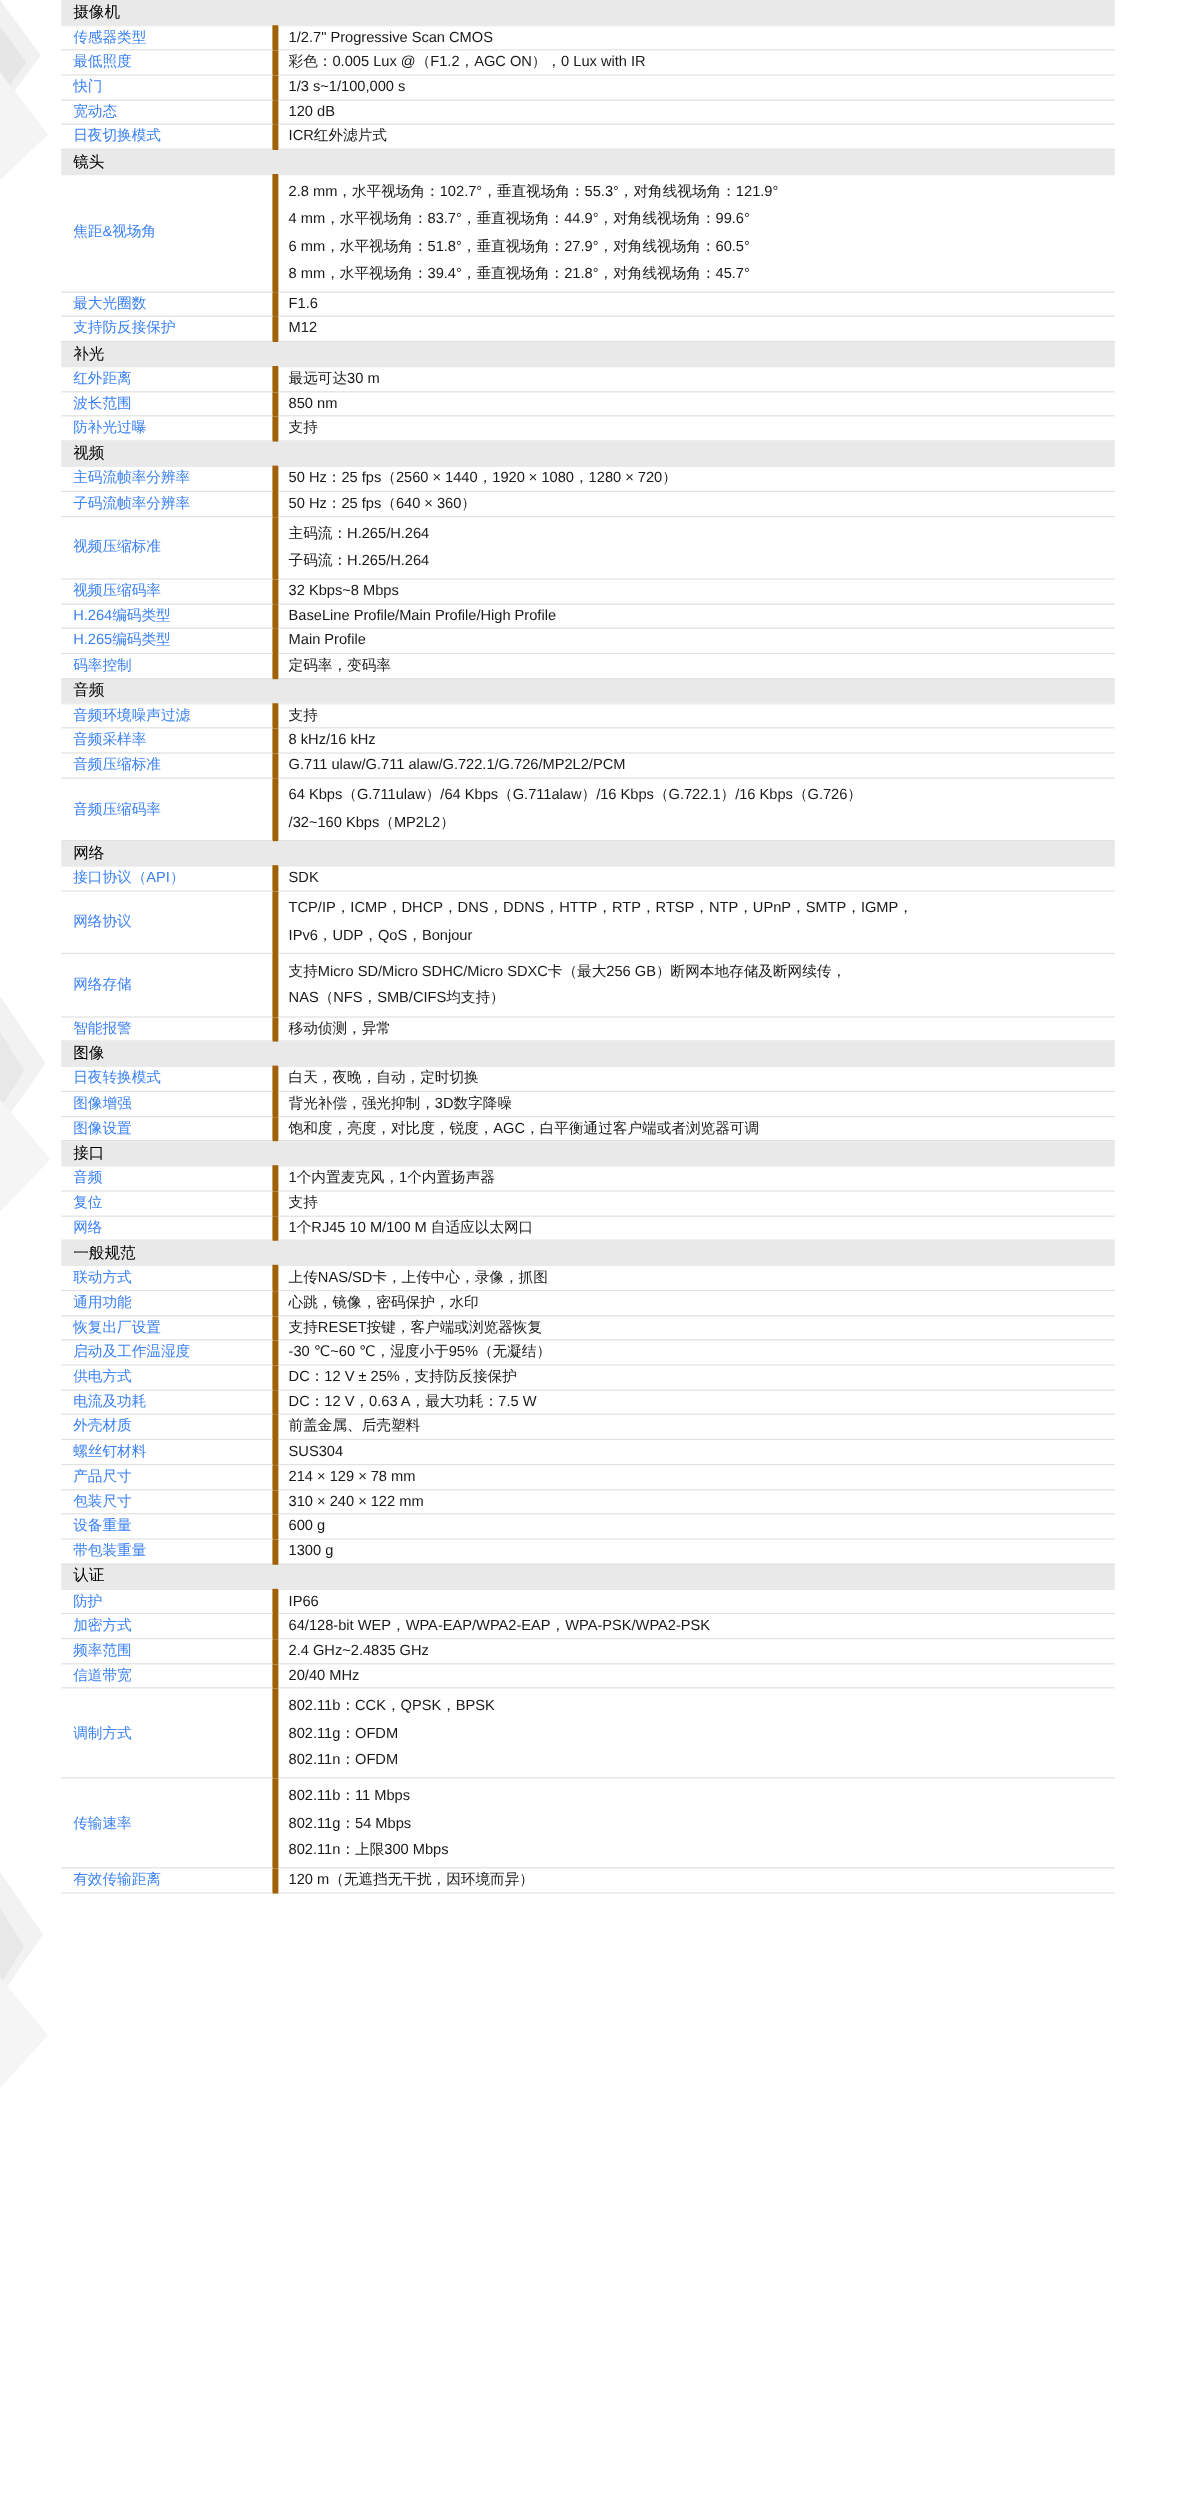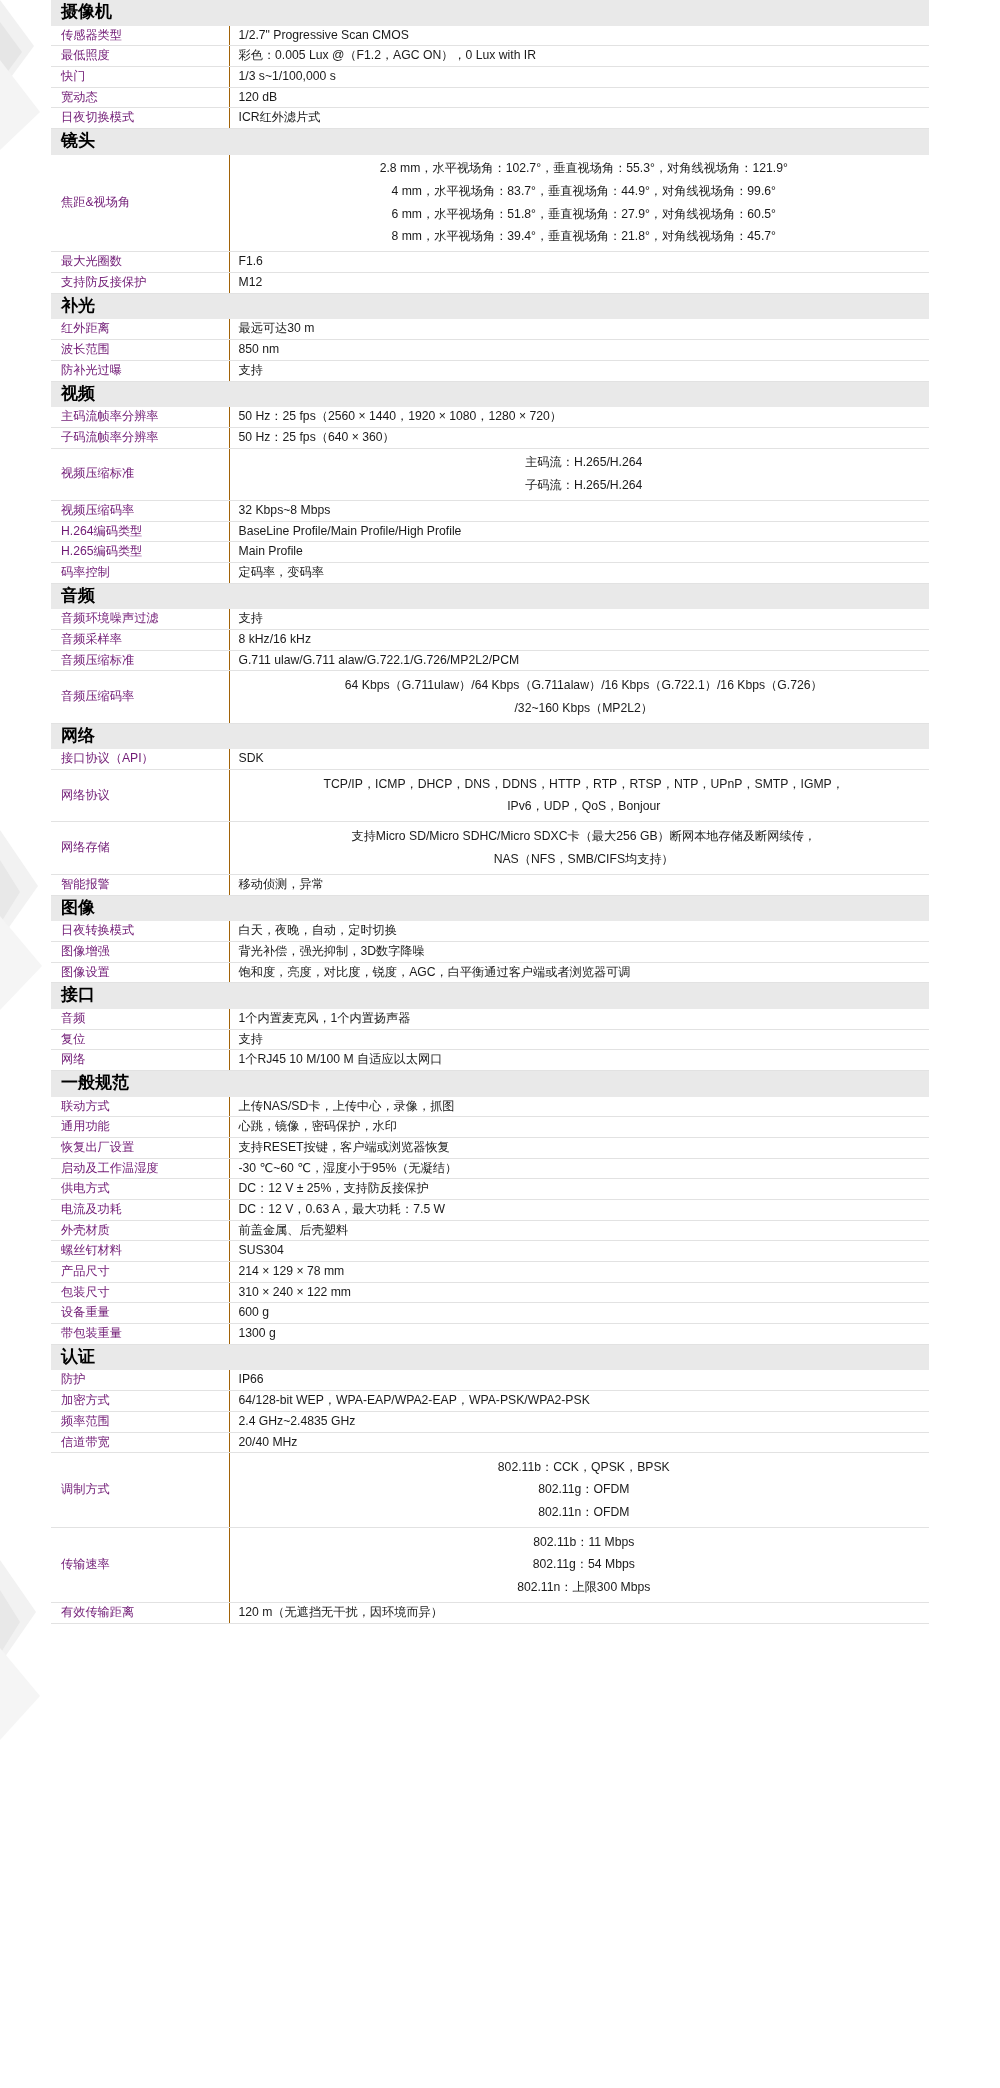--- a/index.html
+++ b/index.html
@@ -52,46 +52,46 @@
     line-height: 1.45;
     color: #1a1a1a;
     border-bottom: 1px solid #e2e2e2;
   }
 
   col.c-label { width: 178px; }
   col.c-value { width: 700px; }
 
   tr.section-row td {
     background: #e9e9e9;
-    font-weight: bold;
-    font-size: 17px;
+    font-weight: normal;
+    font-size: 13px;
     height: 21px;
     border-bottom: 1px solid #e9e9e9;
     color: #000;
   }
 
   tr.spec-row td.label {
-    border-right: 1px solid #a16207;
-    color: #701a75;
+    border-right: 5px solid #a16207;
+    color: #3b82f6;
   }
 
   tr.spec-row td.value {
     padding-left: 9px;
   }
 
   tr.spec-row { height: 20px; }
 
   .value .line {
     display: block;
     padding: 1px 0;
   }
 
   
   tr.multi td { padding-top: 3px; padding-bottom: 3px; }
-  tr.multi .line { padding: 2.5px 0; text-align: center; }
+  tr.multi .line { padding: 2.5px 0; }
 </style>
 </head>
 <body>
 
 <svg class="watermark wm-1" viewBox="0 0 60 150" preserveAspectRatio="none">
   <polygon points="0,0 34,46 0,92" fill="#f1f1f1"></polygon>
   <polygon points="0,22 22,52 0,82" fill="#e6e6e6"></polygon>
   <polygon points="0,60 40,112 0,150" fill="#f4f4f4"></polygon>
 </svg>
 <svg class="watermark wm-2" viewBox="0 0 60 190" preserveAspectRatio="none">

